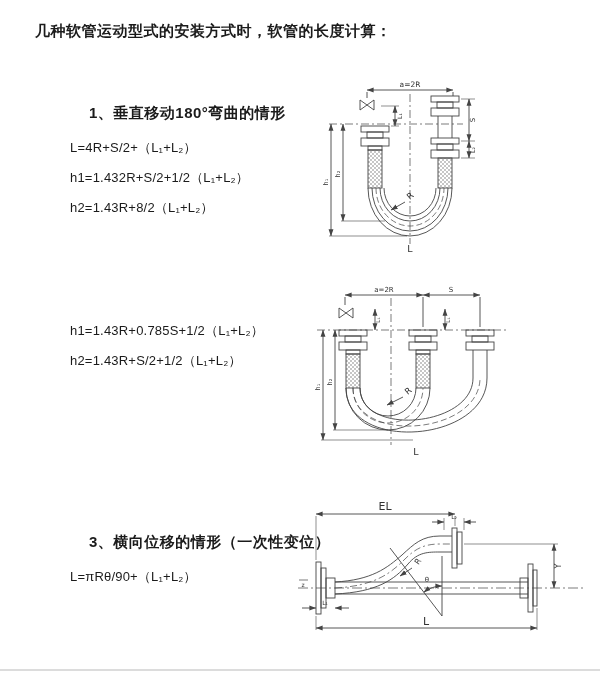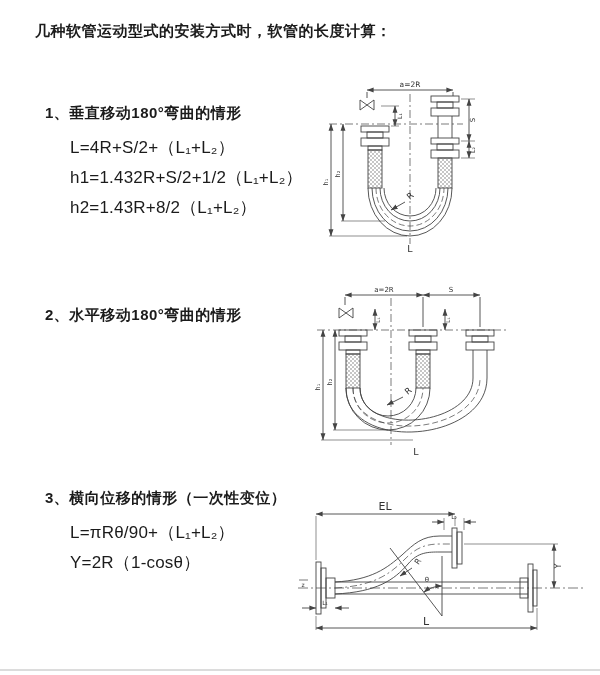--- a/index.html
+++ b/index.html
@@ -2,23 +2,23 @@
 <html><head>
 <meta charset="utf-8">
 <style>
   html,body{margin:0;padding:0;background:#fff;}
   body{width:600px;height:675px;position:relative;overflow:hidden;
        font-family:"Liberation Sans","DejaVu Sans",sans-serif;color:#1b1b1b;}
   .page{position:absolute;inset:0;background:#fff;}
   .doc-title{position:absolute;left:35px;top:22px;font-size:15px;font-weight:600;
              letter-spacing:.5px;white-space:nowrap;font-family:Liberation Serif, serif;}
   .section{position:absolute;left:45px;}
-  .sec-heading{font-size:15px;font-weight:600;letter-spacing:.5px;white-space:nowrap;}
+  .sec-heading{font-size:15px;font-weight:600;letter-spacing:.5px;white-space:nowrap;margin-left:44px;}
   .formulas{margin-top:10px;padding-left:25px;}
-  .formula{font-size:17px;font-weight:400;line-height:30px;white-space:nowrap;
+  .formula{font-size:13px;font-weight:400;line-height:30px;white-space:nowrap;
            letter-spacing:.2px;}
   .diag{position:absolute;}
   svg{overflow:visible;}
   svg text{font-family:"DejaVu Sans","Liberation Sans",sans-serif;fill:#333;stroke:none;}
   .edge-bottom{position:absolute;left:0;right:0;top:669px;height:2px;background:#dcdcdc;}
 </style>
 </head>
 <body>
 
 <div class="page">
@@ -28,30 +28,30 @@
   <div class="section" style="top:104px;">
     <div class="sec-heading">1、垂直移动180°弯曲的情形</div>
     <div class="formulas">
       <div class="formula">L=4R+S/2+（L₁+L₂）</div>
       <div class="formula">h1=1.432R+S/2+1/2（L₁+L₂）</div>
       <div class="formula">h2=1.43R+8/2（L₁+L₂）</div>
     </div>
   </div>
 
   <div class="section" style="top:306px;">
-    <div class="sec-heading">2、水平移动180°弯曲的情形</div>
     <div class="formulas">
+      <div class="formula">h1=1.43R+0.785S+1/2（L₁+L₂）</div>
+      <div class="formula">h2=1.43R+S/2+1/2（L₁+L₂）</div>
     </div>
   </div>
 
-  <div class="section" style="top:489px;">
+  <div class="section" style="top:533px;">
     <div class="sec-heading">3、横向位移的情形（一次性变位）</div>
     <div class="formulas">
       <div class="formula">L=πRθ/90+（L₁+L₂）</div>
-      <div class="formula">Y=2R（1-cosθ）</div>
     </div>
   </div>
 
   <div class="diag" style="left:315px;top:76px;">
   <svg width="280" height="185" viewBox="0 0 280 185">
     <defs>
       <marker id="arr" viewBox="0 0 10 10" refX="9.5" refY="5" markerWidth="7" markerHeight="7" orient="auto-start-reverse" markerUnits="userSpaceOnUse">
         <path d="M0,1.5 L10,5 L0,8.5 z" fill="#444"></path>
       </marker>
       <pattern id="hatch" width="4" height="4" patternUnits="userSpaceOnUse">

